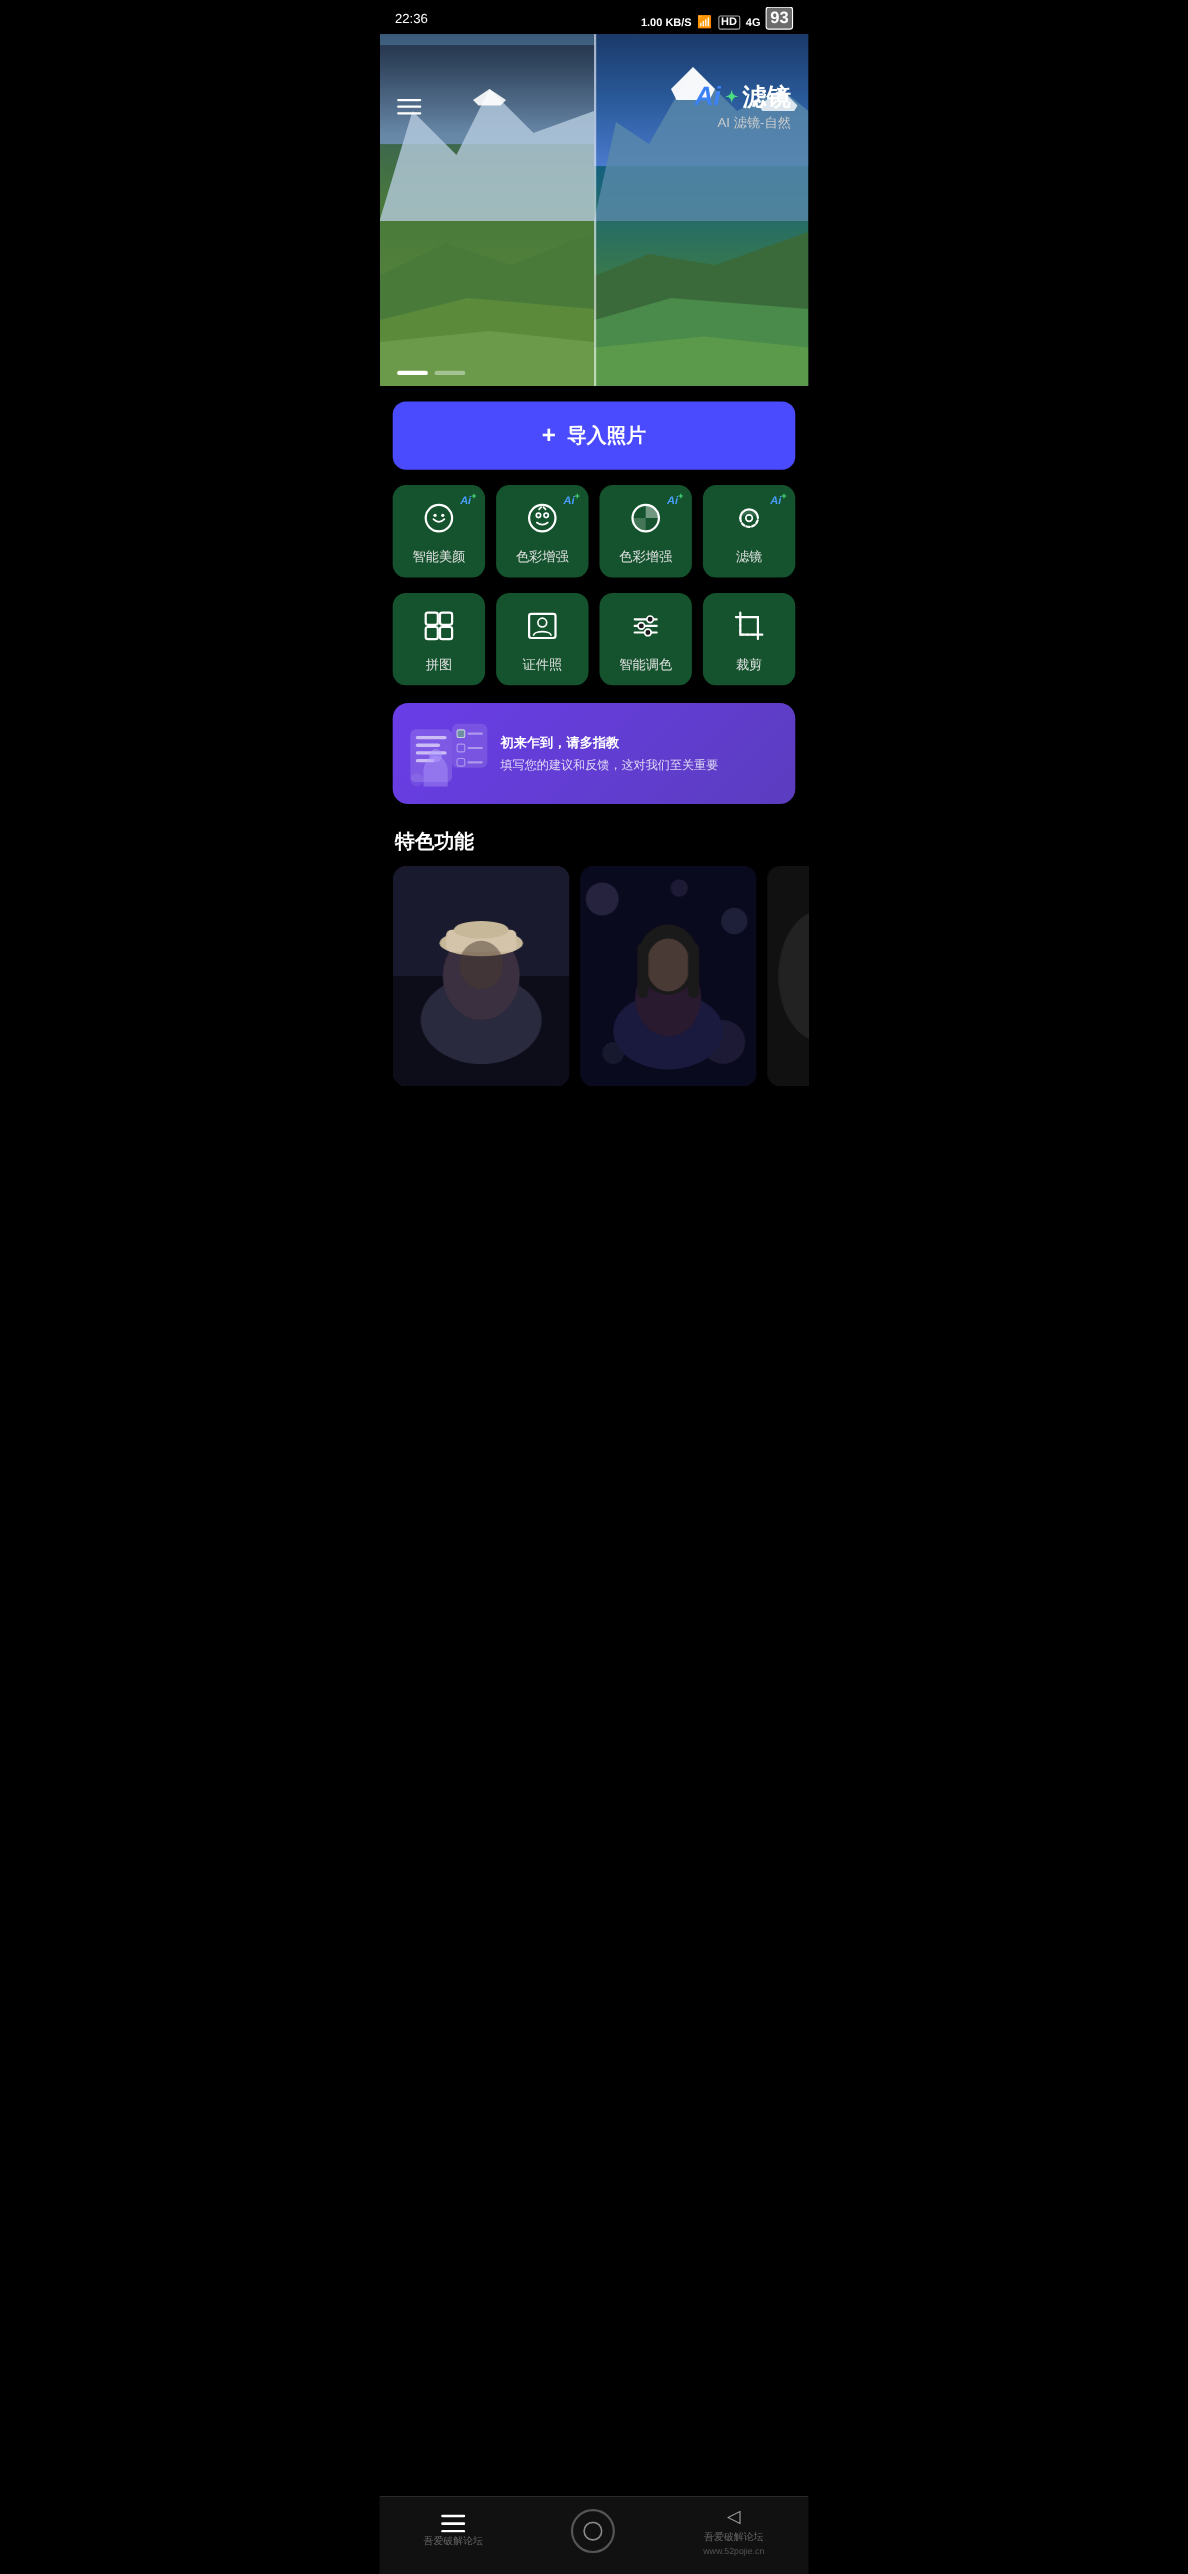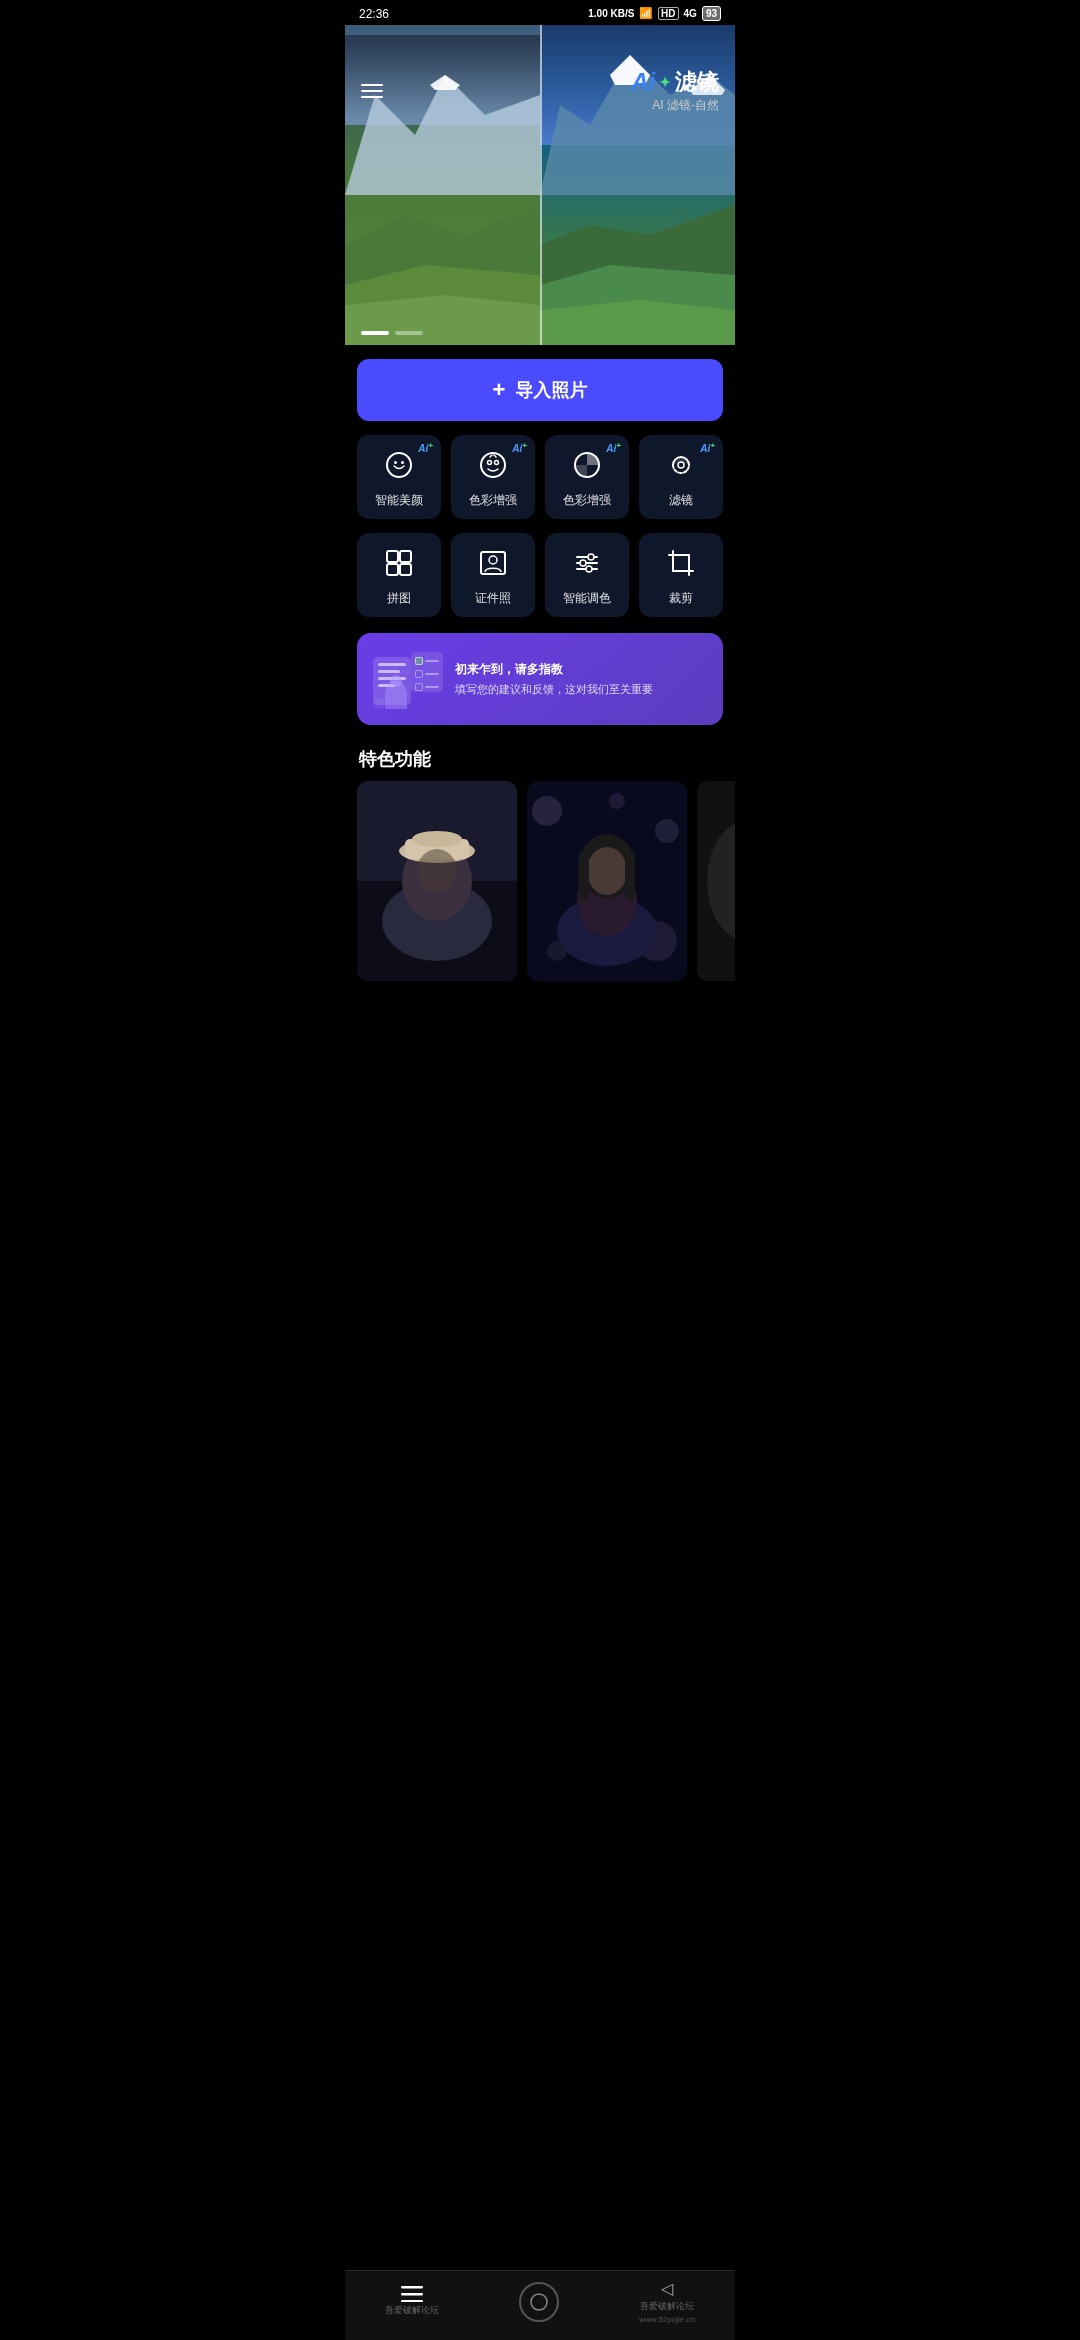--- a/index.html
+++ b/index.html
@@ -19,26 +19,26 @@
     .status-bar {
       display: flex;
       justify-content: space-between;
       align-items: center;
       padding: 6px 14px 4px;
       background: #000;
       font-size: 13px;
       font-weight: 600;
     }
     .status-time { font-size: 12px; font-weight: 400; }
-    .status-icons { display: flex; align-items: center; gap: 5px; font-size: 11px; }
+    .status-icons { display: flex; align-items: flex-end; gap: 5px; font-size: 11px; }
     .battery-box {
       border: 1.5px solid #fff;
       border-radius: 3px;
       padding: 1px 3px;
-      font-size: 10px;
+      font-size: 15px;
       font-weight: 700;
       background: #6c6c6c;
       color: #fff;
     }
 
     
     .app-header {
       display: flex;
       justify-content: space-between;
       align-items: center;
@@ -127,21 +127,21 @@
 
     
     .feature-grid {
       display: grid;
       grid-template-columns: 1fr 1fr 1fr 1fr;
       gap: 10px;
       padding: 0 12px;
       margin-bottom: 14px;
     }
     .feature-card {
-      background: #0f172a;
+      background: #14532d;
       border-radius: 12px;
       display: flex;
       flex-direction: column;
       align-items: center;
       justify-content: center;
       padding: 14px 6px 10px;
       position: relative;
       cursor: pointer;
     }
     .feature-icon {

